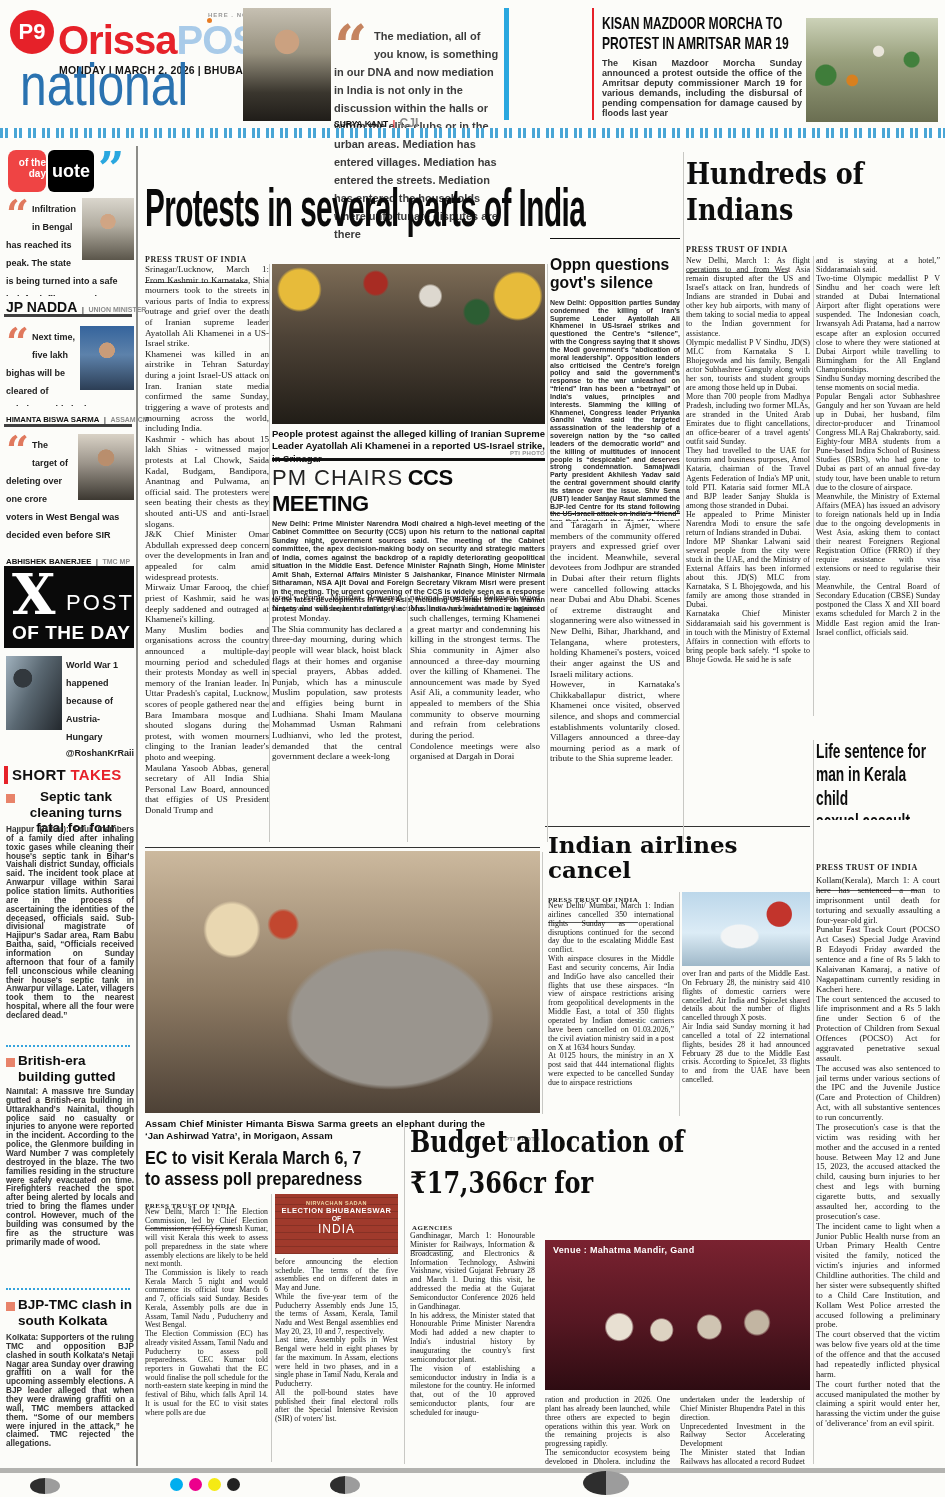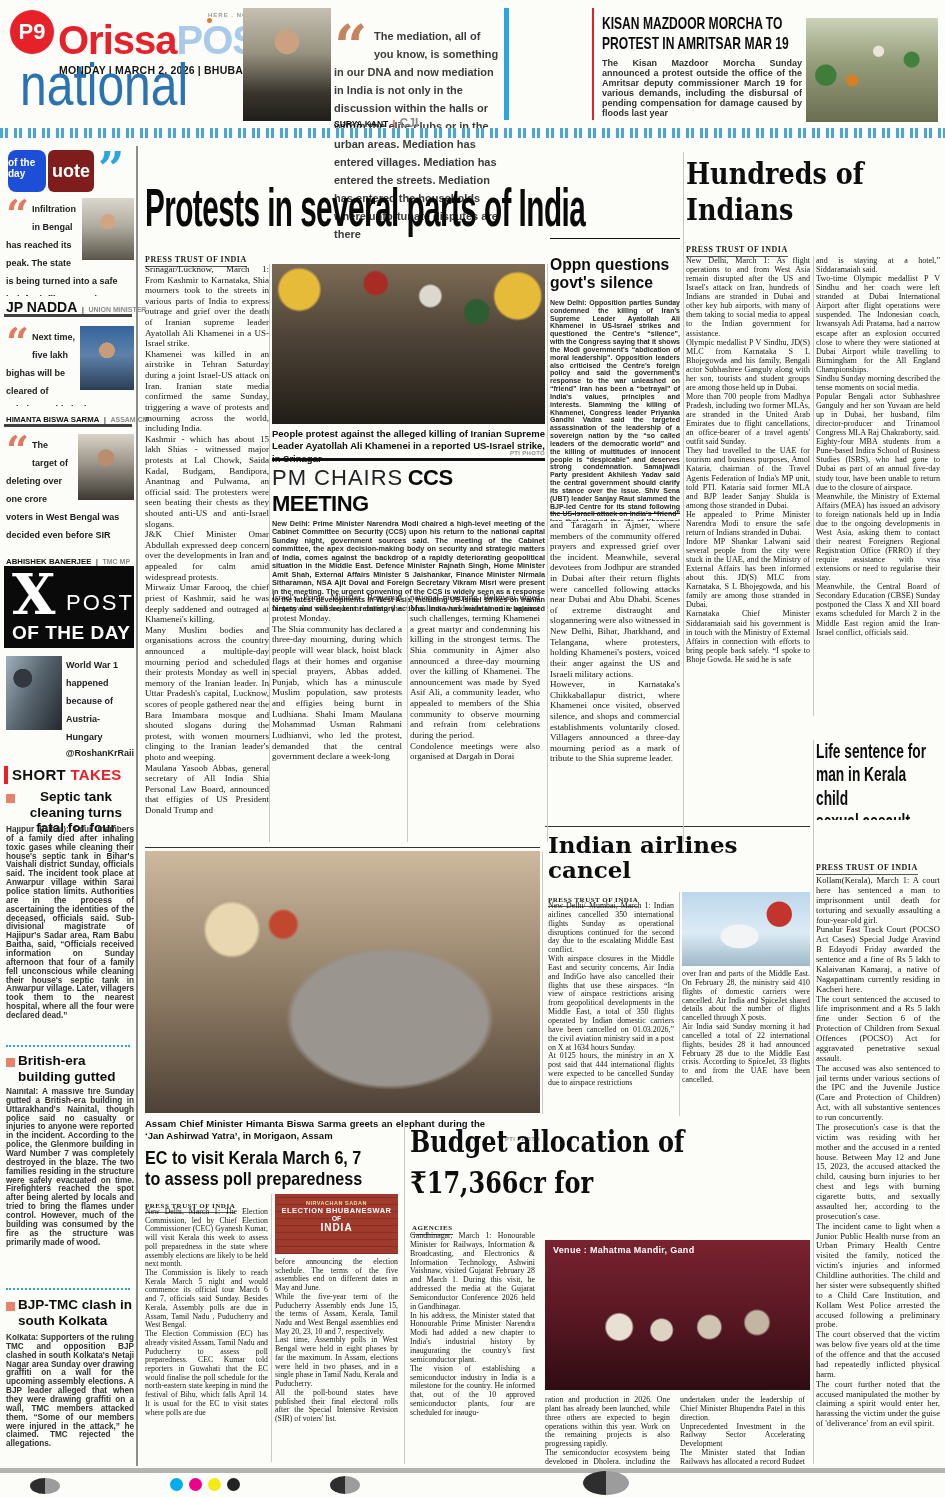--- a/index.html
+++ b/index.html
@@ -6,21 +6,21 @@
   .page{position:relative;width:945px;height:1497px;background:#fcfcf9;margin:0 auto;overflow:hidden;
         font-family:"Liberation Sans","DejaVu Sans",sans-serif;}
   .abs{position:absolute;}
   .dserif{font-family:"DejaVu Serif",serif;}
   .pre{white-space:pre-line;}
   .jt{text-align:justify;}
   .clip{overflow:hidden;}
   .news{font-family:"Liberation Serif","DejaVu Serif",serif;color:#141414;}
   .sq{transform-origin:0 0;display:block;}
   .byline{font-family:"Liberation Serif",serif;font-weight:700;font-size:8px;letter-spacing:.5px;
-          color:#222;border-bottom:1px solid #555;padding-bottom:2px;display:inline-block;}
+          color:#222;border-bottom:1px solid #555;padding-bottom:18px;display:inline-block;}
   .cap{font-weight:700;font-size:9.5px;line-height:1.3;color:#101010;}
   .credit{font-weight:700;font-size:6px;color:#8f8f8f;letter-spacing:.3px;}
   .boxbody{font-weight:700;color:#2a2a2a;}
   .vr{position:absolute;width:1px;background:#c8c8c4;}
   .hr{position:absolute;height:1px;background:#1a1a1a;}
   .heavyhr{position:absolute;height:3px;background:#404040;}
   .dotsep{position:absolute;border-top:2.5px dotted #35a3dc;height:0;}
   .dash-strip{background:repeating-linear-gradient(90deg,#4aa6d6 0 3px,#fff 3px 5px,#4aa6d6 5px 8px,#fff 8px 14px);}
   .ph{position:absolute;overflow:hidden;}
   .ph-cji{background:radial-gradient(circle at 50% 30%,#cba180 0 13%,rgba(0,0,0,0) 14%),
@@ -99,25 +99,25 @@
     <div class="sq pre" style="width:290px;font-size:17px;font-weight:800;line-height:1.18;color:#0d0d0d;transform:scaleX(.71);">KISAN MAZDOOR MORCHA TO
 PROTEST IN AMRITSAR MAR 19</div>
   </div>
   <div class="abs clip jt" style="left:602px;top:58px;width:200px;height:66px;font-size:9px;font-weight:700;line-height:1.12;color:#333;">The Kisan Mazdoor Morcha Sunday announced a protest outside the office of the Amritsar deputy commissioner March 19 for various demands, including the disbursal of pending compensation for damage caused by floods last year</div>
   <div class="ph ph-kisan" style="left:806px;top:18px;width:132px;height:104px;"></div>
 
   <div class="abs dash-strip" style="left:0;top:128px;width:945px;height:10px;"></div>
 
   <div class="abs" style="left:136px;top:146px;width:1.5px;height:1320px;background:#8c8c88;"></div>
 
-  <div class="abs" style="left:8px;top:150px;width:38px;height:42px;border-radius:8px;background:#1d4ed8;color:#fff;text-align:left;">
+  <div class="abs" style="left:8px;top:150px;width:38px;height:42px;border-radius:8px;background:#ef4444;color:#fff;text-align:right;">
     <div style="font-size:10px;font-weight:700;padding-top:7px;">of the</div>
     <div style="font-size:10px;font-weight:700;">day</div>
   </div>
-  <div class="abs" style="left:48px;top:150px;width:46px;height:42px;border-radius:6px;background:#7f1d1d;color:#fff;text-align:center;line-height:42px;font-weight:800;font-size:18px;">uote</div>
+  <div class="abs" style="left:48px;top:150px;width:46px;height:42px;border-radius:6px;background:#000000;color:#fff;text-align:center;line-height:42px;font-weight:800;font-size:18px;">uote</div>
   <div class="abs dserif" style="left:98px;top:146px;font-size:46px;line-height:1;color:#2aa7df;font-weight:700;">”</div>
 
   <div class="abs clip" style="left:6px;top:198px;width:128px;height:98px;">
     <span class="dserif" style="float:left;width:26px;height:26px;font-size:40px;line-height:.8;color:#e0795e;font-weight:700;">“</span>
     <span class="ph ph-portrait1" style="float:right;position:relative;width:52px;height:62px;margin:0 0 2px 3px;display:block;"></span>
     <span class="jt" style="font-size:9px;font-weight:700;line-height:1.16;color:#1c1c1c;">Infiltration in Bengal has reached its peak. The state is being turned into a safe hub for infiltrators. The original inhabitants of Bengal will become minorities as infiltrators are being given shelter</span>
   </div>
   <div class="abs" style="left:6px;top:298px;">
     <span style="font-size:14px;font-weight:800;color:#111;">JP NADDA</span>
     <span style="font-size:8px;color:#555;font-weight:800;">|</span>
@@ -293,21 +293,21 @@
   <div class="abs" style="left:145px;top:1194px;">
     <span class="byline" style="font-size:7px;">PRESS TRUST OF INDIA</span>
   </div>
   <div class="abs clip jt pre news" style="left:145px;top:1208px;width:123px;height:256px;font-size:7.8px;line-height:1.12;">New Delhi, March 1: The Election Commission, led by Chief Election Commissioner (CEC) Gyanesh Kumar, will visit Kerala this week to assess poll preparedness in the state where assembly elections are likely to be held next month.
 The Commission is likely to reach Kerala March 5 night and would commence its official tour March 6 and 7, officials said Sunday. Besides Kerala, Assembly polls are due in Assam, Tamil Nadu , Puducherry and West Bengal.
 The Election Commission (EC) has already visited Assam, Tamil Nadu and Puducherry to assess poll preparedness. CEC Kumar told reporters in Guwahati that the EC would finalise the poll schedule for the north-eastern state keeping in mind the festival of Bihu, which falls April 14. It is usual for the EC to visit states where polls are due</div>
   <div class="ph ph-ec" style="left:275px;top:1194px;width:123px;height:60px;text-align:center;">
     <div style="font-size:5.5px;font-weight:700;color:#f3d9a8;margin-top:6px;letter-spacing:.5px;">NIRVACHAN SADAN</div>
     <div style="font-size:7.5px;font-weight:800;color:#fff;letter-spacing:.5px;">ELECTION BHUBANESWAR</div>
     <div style="font-size:7px;font-weight:800;color:#fff;">OF</div>
-    <div style="font-size:10px;font-weight:700;color:#fff;letter-spacing:1px;">INDIA</div>
+    <div style="font-size:12px;font-weight:400;color:#fff;letter-spacing:1px;">INDIA</div>
   </div>
   <div class="abs clip jt pre news" style="left:275px;top:1258px;width:123px;height:206px;font-size:7.8px;line-height:1.12;">before announcing the election schedule. The terms of the five assemblies end on different dates in May and June.
 While the five-year term of the Puducherry Assembly ends June 15, the terms of Assam, Kerala, Tamil Nadu and West Bengal assemblies end May 20, 23, 10 and 7, respectively.
 Last time, Assembly polls in West Bengal were held in eight phases by far the maximum. In Assam, elections were held in two phases, and in a single phase in Tamil Nadu, Kerala and Puducherry.
 All the poll-bound states have published their final electoral rolls after the Special Intensive Revision (SIR) of voters' list.</div>
 
   <div class="abs clip" style="left:410px;top:1122px;width:402px;height:88px;">
     <div class="sq pre dserif" style="width:502px;font-size:30px;font-weight:700;line-height:1.35;color:#0d0d0d;transform:scaleX(.8);">Budget allocation of ₹17,366cr for
 Gujarat in Rly sector: Vaishnaw</div>
   </div>

